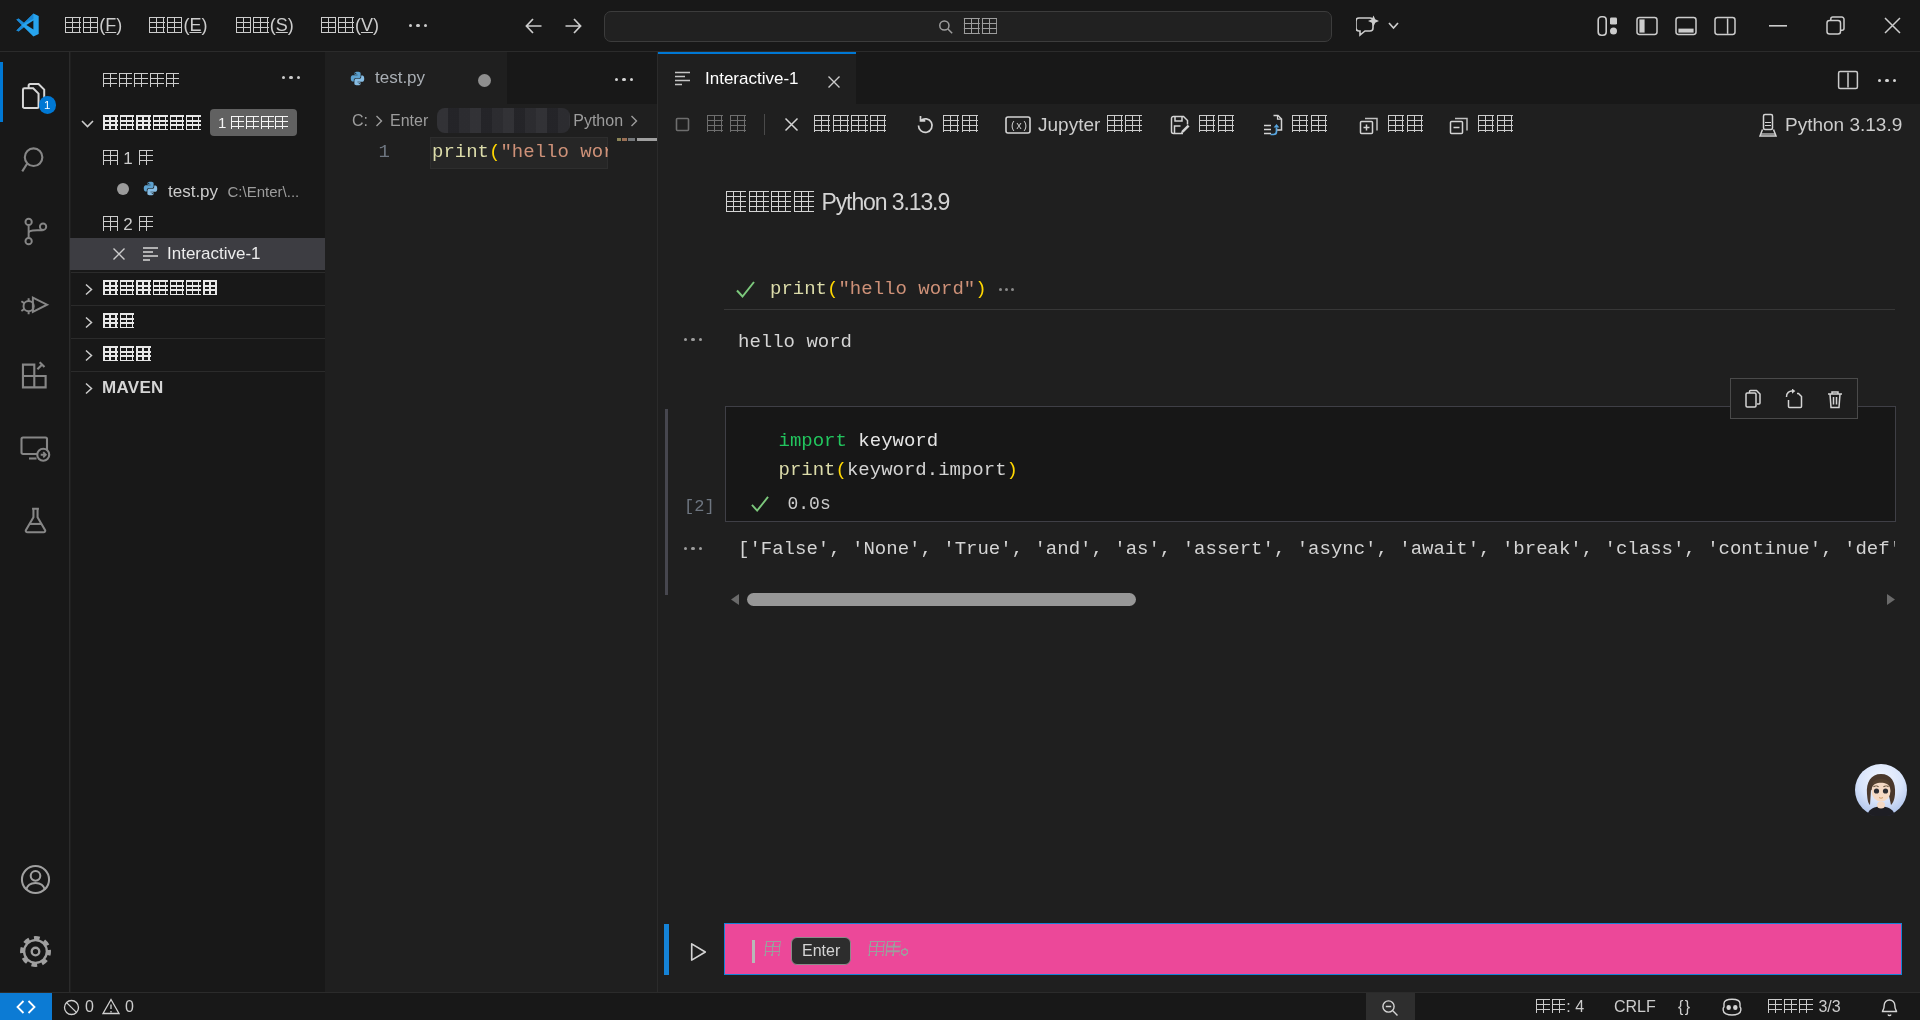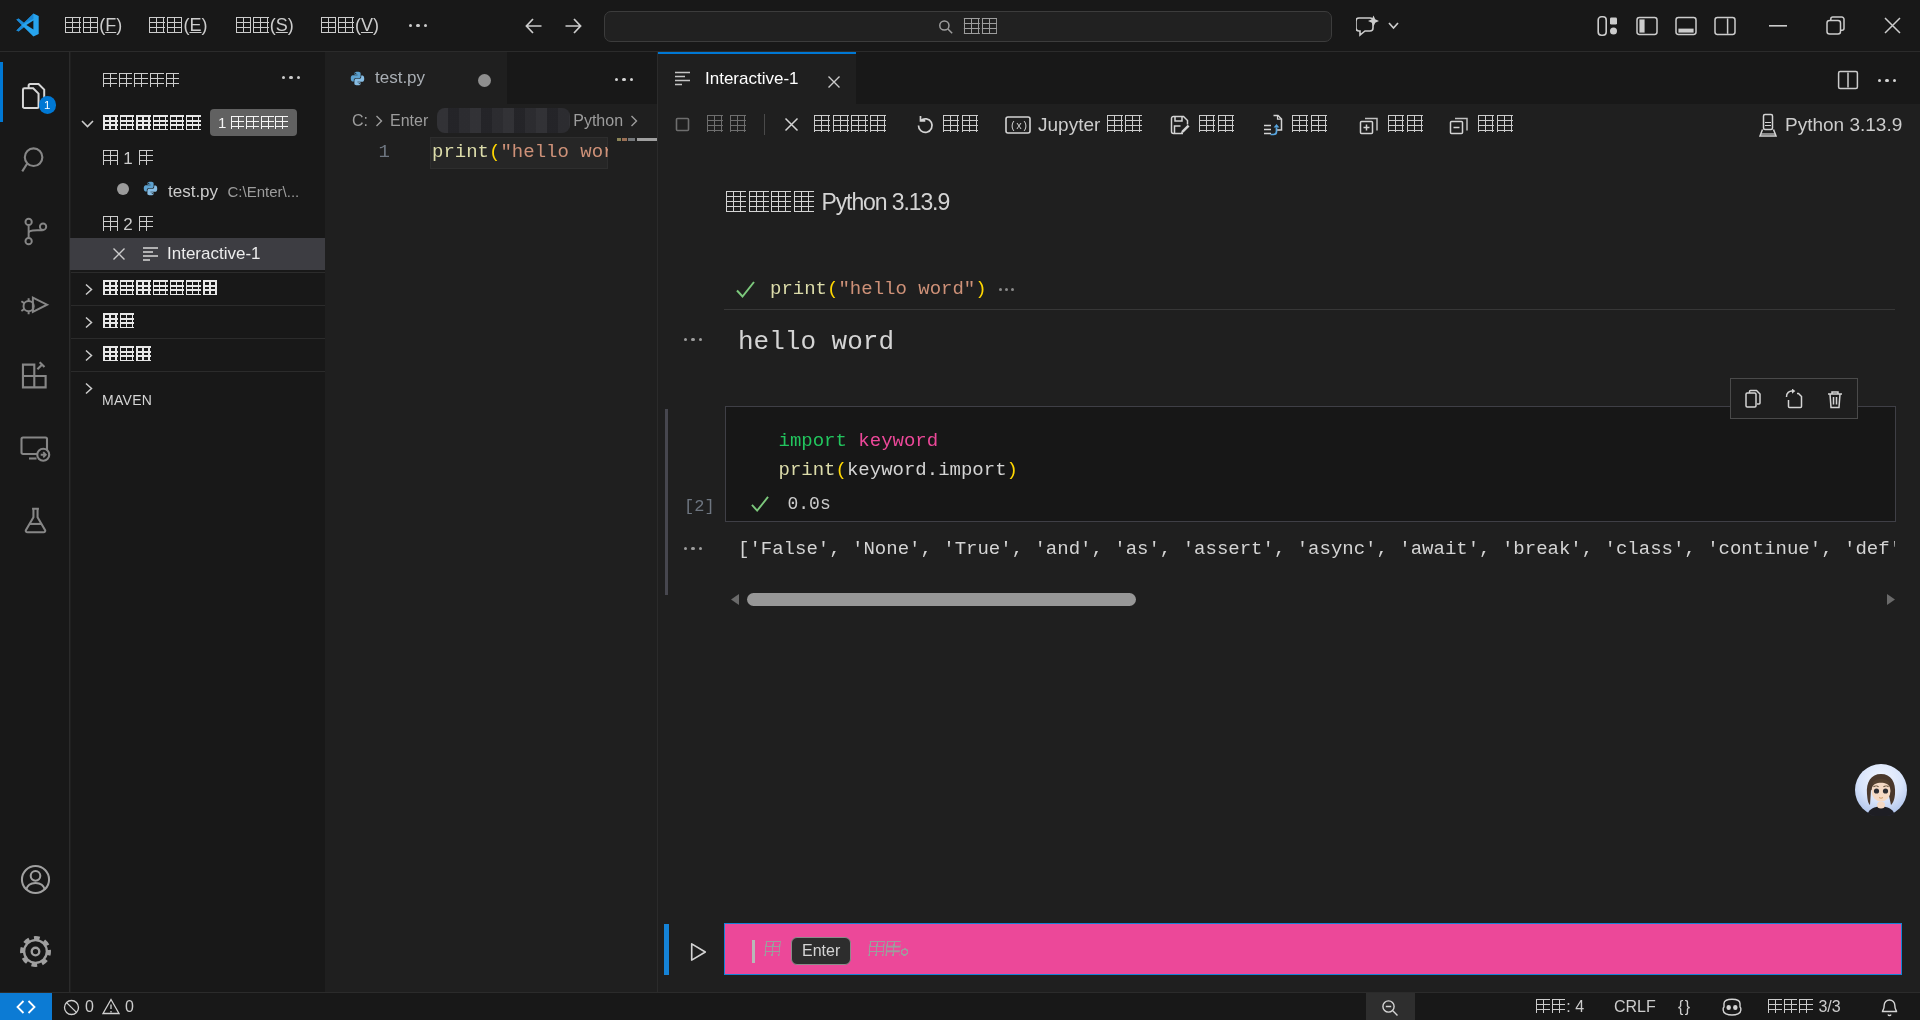--- a/index.html
+++ b/index.html
@@ -193,21 +193,21 @@
         <path d="M4 1.5 l5.5 5 L4 11.5" stroke="#cccccc" stroke-width="1.5" fill="none"></path>
       </svg>
     <div class="a row" style="left:31px;top:0;height:32px;font-size:17px;color:#e7e7e7;font-weight:bold;">
         <span><i class="c b"></i><i class="c b"></i><i class="c b"></i></span>
       </div>
   </div>
   <div class="a" style="left:0;top:318.5px;width:254px;height:32px;border-top:1px solid #2b2b2b;">
     <svg class="a" style="left:11px;top:10px" width="13" height="13" viewBox="0 0 13 13">
         <path d="M4 1.5 l5.5 5 L4 11.5" stroke="#cccccc" stroke-width="1.5" fill="none"></path>
       </svg>
-    <div class="a row" style="left:31px;top:0;height:32px;font-size:14px;color:#d5d5d5;font-weight:normal;letter-spacing:.3px;margin-top:12px;">MAVEN</div>
+    <div class="a row" style="left:31px;top:0;height:32px;font-size:17px;color:#d5d5d5;font-weight:bold;letter-spacing:.3px;">MAVEN</div>
   </div>
 </div>
 <div class="a" style="left:326px;top:52px;width:331px;height:940px;background:#1f1f1f;">
   <div class="a" style="left:0;top:0;width:331px;height:52px;background:#181818;"></div>
   <div class="a" style="left:0;top:0;width:181px;height:52px;background:#1f1f1f;">
     <svg class="a" style="left:23px;top:18px" width="17" height="17" viewBox="0 0 24 24">
       <path fill="#5da2d0" d="M11.9 2.5 c-4.3 0-4.1 1.9-4.1 1.9 v2.2 h4.3 v.8 H5.6 c0 0-3.1-.3-3.1 4.4 0 4.8 2.7 4.6 2.7 4.6 h1.6 v-2.2 c0 0-.1-2.7 2.6-2.7 h4.5 c0 0 2.5 0 2.5-2.4 V4.7 c0 0 .4-2.2-4.5-2.2z M9.5 4 a.8 .8 0 1 1 0 1.6 a.8 .8 0 0 1 0-1.6z"></path>
       <path fill="#87bde4" d="M12.1 21.5 c4.3 0 4.1-1.9 4.1-1.9 v-2.2 h-4.3 v-.8 h6.5 c0 0 3.1 .3 3.1-4.4 0-4.8-2.7-4.6-2.7-4.6 h-1.6 v2.2 c0 0 .1 2.7-2.6 2.7 h-4.5 c0 0-2.5 0-2.5 2.4 v4.4 c0 0-.4 2.2 4.5 2.2z M14.5 20 a.8 .8 0 1 1 0-1.6 a.8 .8 0 0 1 0 1.6z"></path>
     </svg>
     <div class="a row" style="left:49px;top:0;height:52px;font-size:17px;color:#a9aeb4;">test.py</div>
@@ -340,25 +340,25 @@
       <i style="width:3px;height:3px"></i>
       <i style="width:3px;height:3px"></i>
       <i style="width:3px;height:3px"></i>
     </div>
   <div class="a" style="left:66px;top:256.5px;width:1171px;height:1px;background:#373737;"></div>
   <div class="a dots3" style="left:26px;top:286px;color:#9d9d9d">
       <i></i>
       <i></i>
       <i></i>
     </div>
-  <div class="a mono" style="left:80px;top:276px;height:29px;line-height:29px;font-size:26px;color:#d4d4d4;">hello word</div>
+  <div class="a mono" style="left:80px;top:276px;height:29px;line-height:29px;font-size:19px;color:#d4d4d4;">hello word</div>
 
   <div class="a" style="left:6.5px;top:357px;width:3.5px;height:164px;background:#47474f;"></div>
   <div class="a" style="left:66.5px;top:354px;width:1171px;height:115.5px;background:#171717;border:1px solid #3f3f46;">
-    <div class="a mono" style="left:53px;top:20px;height:29px;line-height:29px;font-size:19px;white-space:nowrap;"><span style="color:#22c55e">import</span><span style="color:#ec4899"> keyword</span></div>
+    <div class="a mono" style="left:53px;top:20px;height:29px;line-height:29px;font-size:19px;white-space:nowrap;"><span style="color:#22c55e">import</span><span style="color:#e5e5e5"> keyword</span></div>
     <div class="a mono" style="left:53px;top:49px;height:29px;line-height:29px;font-size:19px;white-space:nowrap;"><span style="color:#dcdcaa">print</span><span style="color:#ffd700">(</span><span style="color:#d4d4d4">keyword.import</span><span style="color:#ffd700">)</span></div>
     <svg class="a" style="left:24px;top:88px" width="20" height="18" viewBox="0 0 21 19">
         <path d="M2 10.5 L7.5 16.5 L19 2" stroke="#7cc87c" stroke-width="2" fill="none"></path>
       </svg>
     <div class="a mono" style="left:62px;top:83px;height:28px;line-height:28px;font-size:18px;color:#cccccc;">0.0s</div>
   </div>
   <div class="a mono" style="left:26px;top:441px;height:28px;line-height:28px;font-size:17px;color:#6e7681;">[2]</div>
   <div class="a" style="left:1072px;top:326px;width:128px;height:41px;background:#1e1e1e;border:1px solid #4a4a4a;">
     <svg class="a" style="left:12px;top:10px" width="20" height="20" viewBox="0 0 20 20" fill="none" stroke="#d4d4d4" stroke-width="1.5">
       <path d="M6.5 4 v-1.5 a1 1 0 0 1 1 -1 h6 l3.5 3.5 v9 a1 1 0 0 1 -1 1 h-2"></path>

